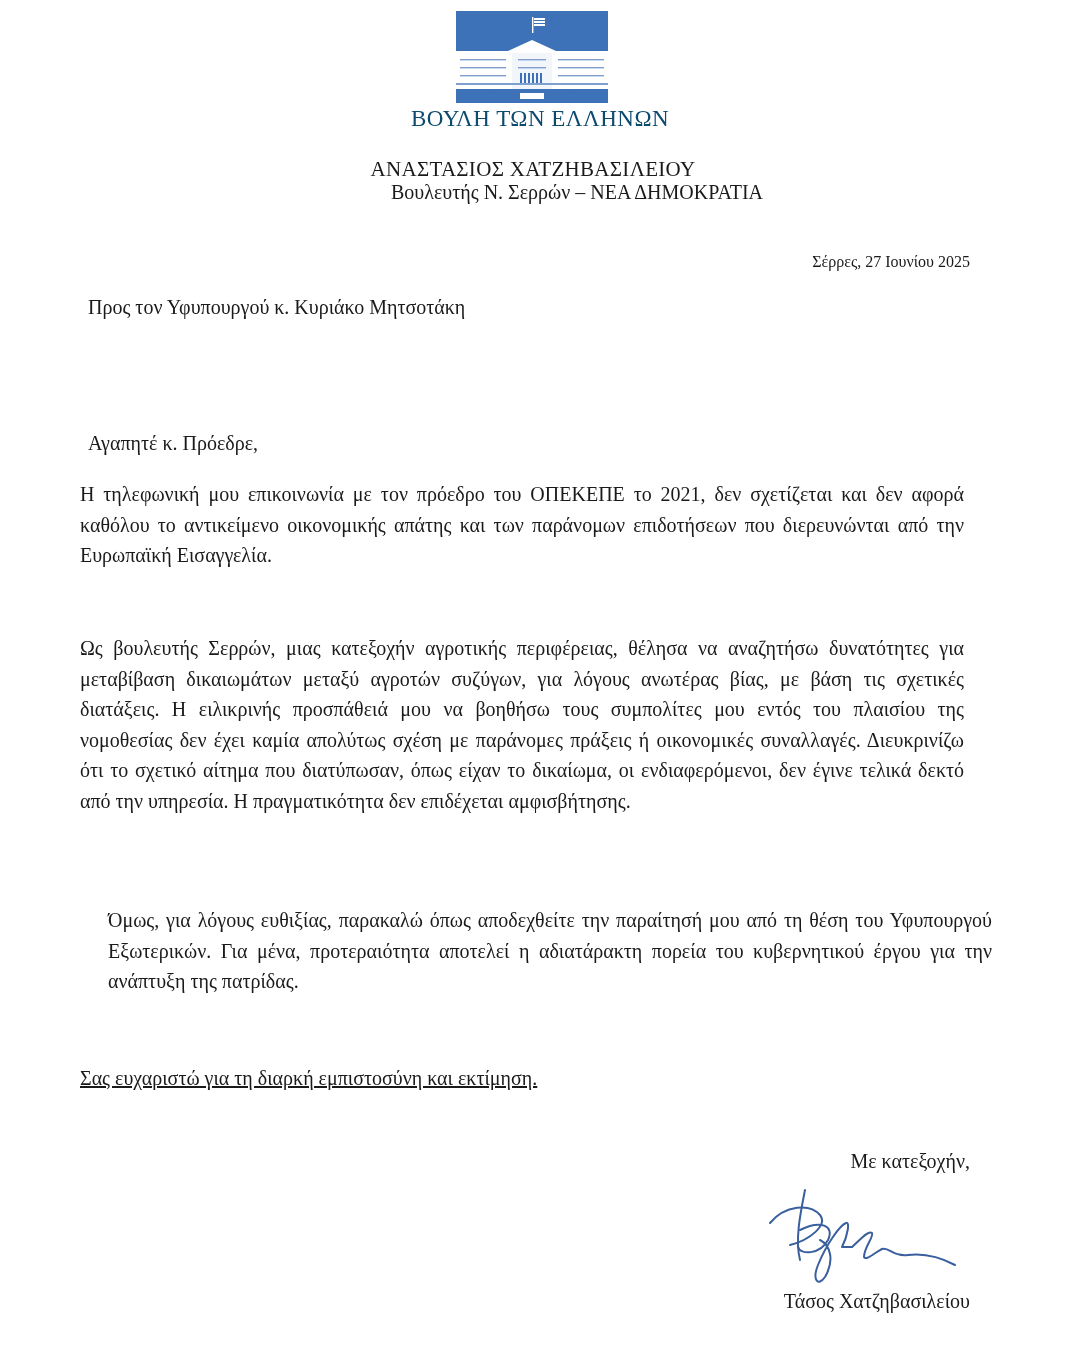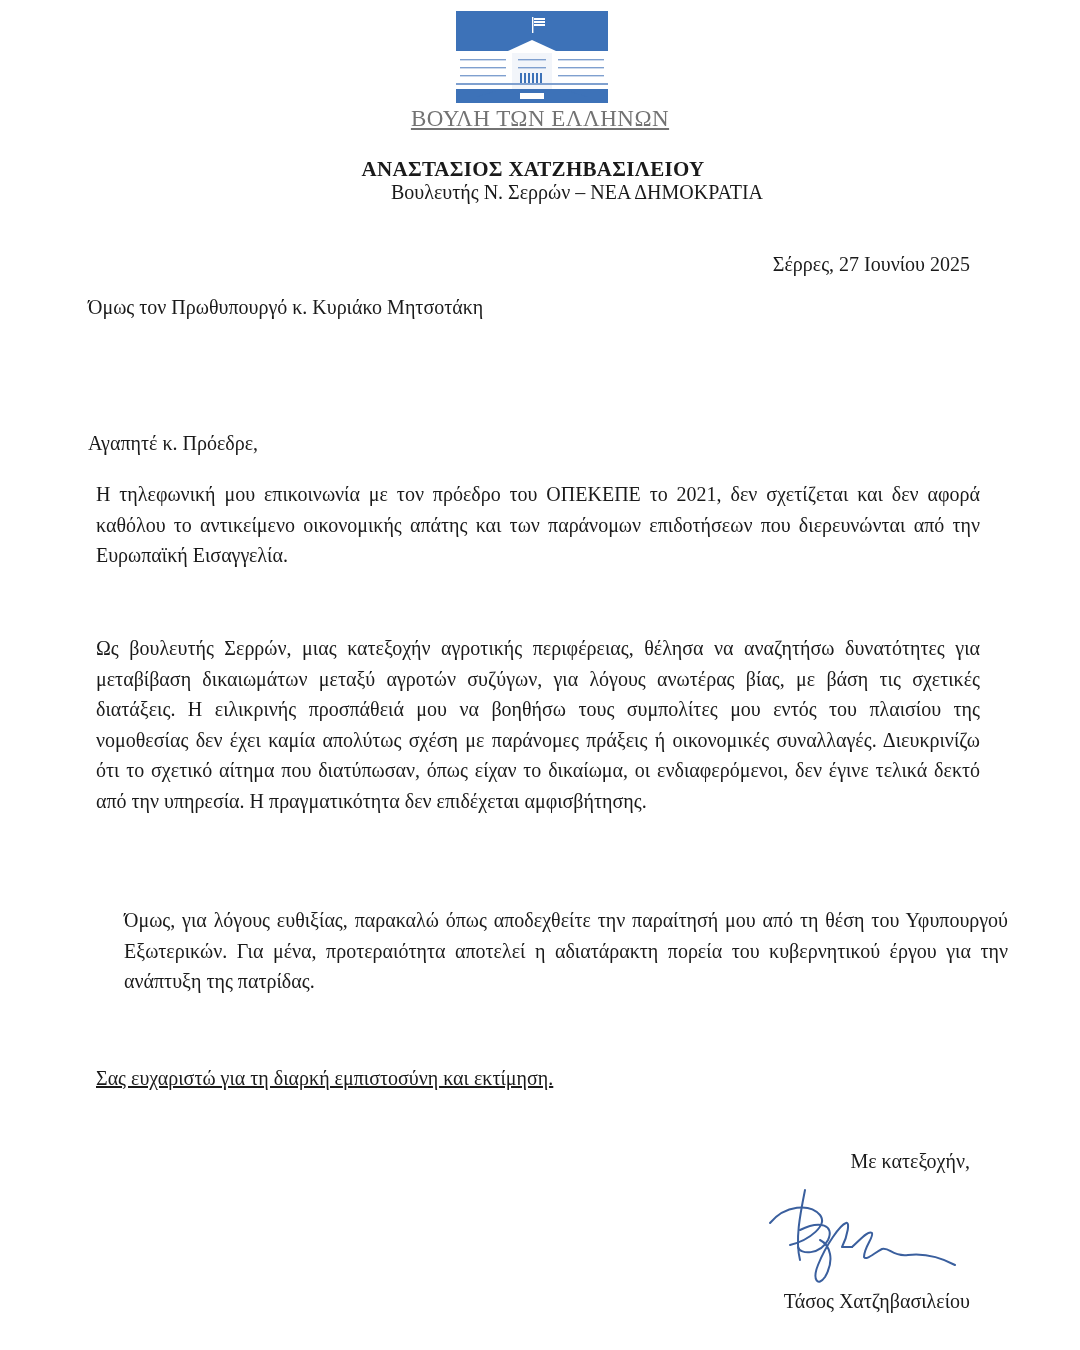--- a/index.html
+++ b/index.html
@@ -1,25 +1,25 @@
 <!DOCTYPE html>
 <html><head>
 <meta charset="utf-8">
 <style>
   html, body { margin:0; padding:0; }
   body { width:1080px; height:1350px; background:#ffffff; position:relative; overflow:hidden;
          font-family:"Liberation Serif", "DejaVu Serif", serif; color:#1a1a1a; }
   .logo { position:absolute; left:456px; top:11px; width:152px; height:92px; }
-  .parliament { position:absolute; left:0; width:1080px; top:106px; text-align:center; font-size:23px; color:#737373; letter-spacing:0.5px;text-decoration:underline; }
-  .mp-name { position:absolute; left:0; width:1066px; top:157px; text-align:center; font-size:21px; font-weight:bold; letter-spacing:0.3px; }
+  .parliament { position:absolute; left:0; width:1080px; top:106px; text-align:center; font-size:23px; color:#0c4a6e; letter-spacing:0.5px; }
+  .mp-name { position:absolute; left:0; width:1066px; top:157px; text-align:center; font-size:21px; font-weight:normal; letter-spacing:0.3px; }
   .mp-role { position:absolute; left:0; width:1066px; top:181px; text-align:center; font-size:20px;margin-left:44px; }
-  .date { position:absolute; right:110px; top:253px; font-size:20px; }
+  .date { position:absolute; right:110px; top:253px; font-size:16px; }
   .recipient { position:absolute; left:88px; top:296px; font-size:20px; }
   .salutation { position:absolute; left:88px; top:388px; font-size:20px;margin-top:44px; }
-  .para { position:absolute; left:96px; width:884px; font-size:20px; line-height:30.5px; text-align:justify; }
+  .para { position:absolute; left:80px; width:884px; font-size:20px; line-height:30.5px; text-align:justify; }
   .p1 { top:479px; }
   .p2 { top:633px; }
   .p3 { top:905px;margin-left:28px; }
   .p4 { top:1063px;text-decoration:underline; }
   .closing { position:absolute; right:110px; top:1150px; font-size:20px; }
   .signature { position:absolute; left:760px; top:1185px; width:200px; height:110px; }
   .signer { position:absolute; right:110px; top:1290px; font-size:20px;text-align:center; }
 </style>
 </head>
 <body>
@@ -55,21 +55,21 @@
   <polygon points="0,78 40,78 40,80 20,86 0,86" fill="#3d72b8"></polygon>
   <rect x="64" y="82" width="24" height="6" fill="#ffffff"></rect>
   <polygon points="112,78 152,78 152,86 132,86 112,80" fill="#3d72b8"></polygon>
 </svg>
 
 <div class="parliament">ΒΟΥΛΗ ΤΩΝ ΕΛΛΗΝΩΝ</div>
 <div class="mp-name">ΑΝΑΣΤΑΣΙΟΣ ΧΑΤΖΗΒΑΣΙΛΕΙΟΥ</div>
 <div class="mp-role">Βουλευτής Ν. Σερρών – ΝΕΑ ΔΗΜΟΚΡΑΤΙΑ</div>
 
 <div class="date">Σέρρες, 27 Ιουνίου 2025</div>
-<div class="recipient">Όμως τον Πρωθυπουργό κ. Κυριάκο Μητσοτάκη</div>
+<div class="recipient">Προς τον Υφυπουργού κ. Κυριάκο Μητσοτάκη</div>
 <div class="salutation">Αγαπητέ κ. Πρόεδρε,</div>
 
 <div class="para p1">Η τηλεφωνική μου επικοινωνία με τον πρόεδρο του ΟΠΕΚΕΠΕ το 2021, δεν σχετίζεται και δεν αφορά καθόλου το αντικείμενο οικονομικής απάτης και των παράνομων επιδοτήσεων που διερευνώνται από την Ευρωπαϊκή Εισαγγελία.</div>
 <div class="para p2">Ως βουλευτής Σερρών, μιας κατεξοχήν αγροτικής περιφέρειας, θέλησα να αναζητήσω δυνατότητες για μεταβίβαση δικαιωμάτων μεταξύ αγροτών συζύγων, για λόγους ανωτέρας βίας, με βάση τις σχετικές διατάξεις. Η ειλικρινής προσπάθειά μου να βοηθήσω τους συμπολίτες μου εντός του πλαισίου της νομοθεσίας δεν έχει καμία απολύτως σχέση με παράνομες πράξεις ή οικονομικές συναλλαγές. Διευκρινίζω ότι το σχετικό αίτημα που διατύπωσαν, όπως είχαν το δικαίωμα, οι ενδιαφερόμενοι, δεν έγινε τελικά δεκτό από την υπηρεσία. Η πραγματικότητα δεν επιδέχεται αμφισβήτησης.</div>
 <div class="para p3">Όμως, για λόγους ευθιξίας, παρακαλώ όπως αποδεχθείτε την παραίτησή μου από τη θέση του Υφυπουργού Εξωτερικών. Για μένα, προτεραιότητα αποτελεί η αδιατάρακτη πορεία του κυβερνητικού έργου για την ανάπτυξη της πατρίδας.</div>
 <div class="para p4">Σας ευχαριστώ για τη διαρκή εμπιστοσύνη και εκτίμηση.</div>
 
 <div class="closing">Με κατεξοχήν,</div>
 
 <svg class="signature" viewBox="0 0 200 110">

